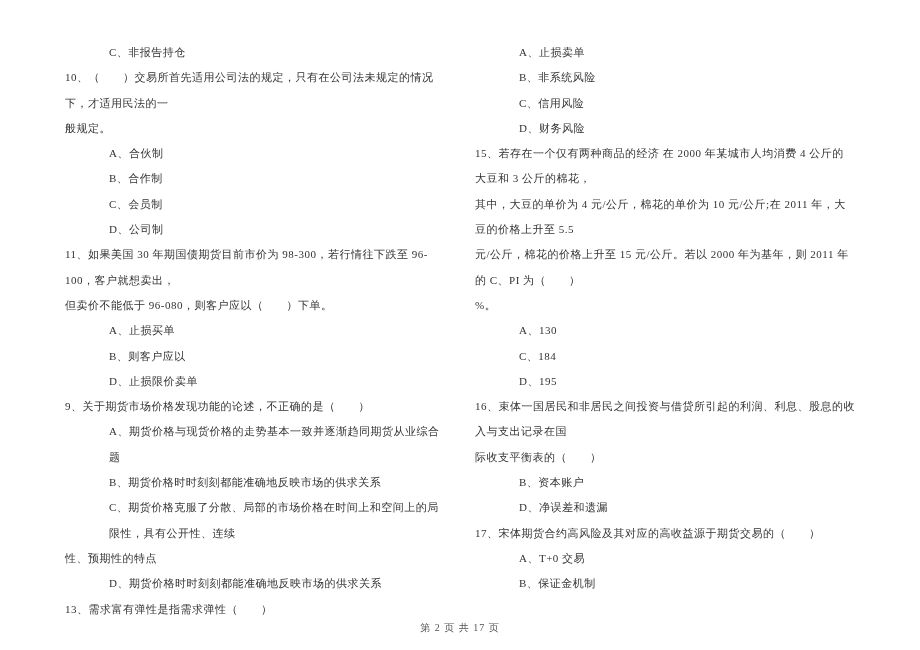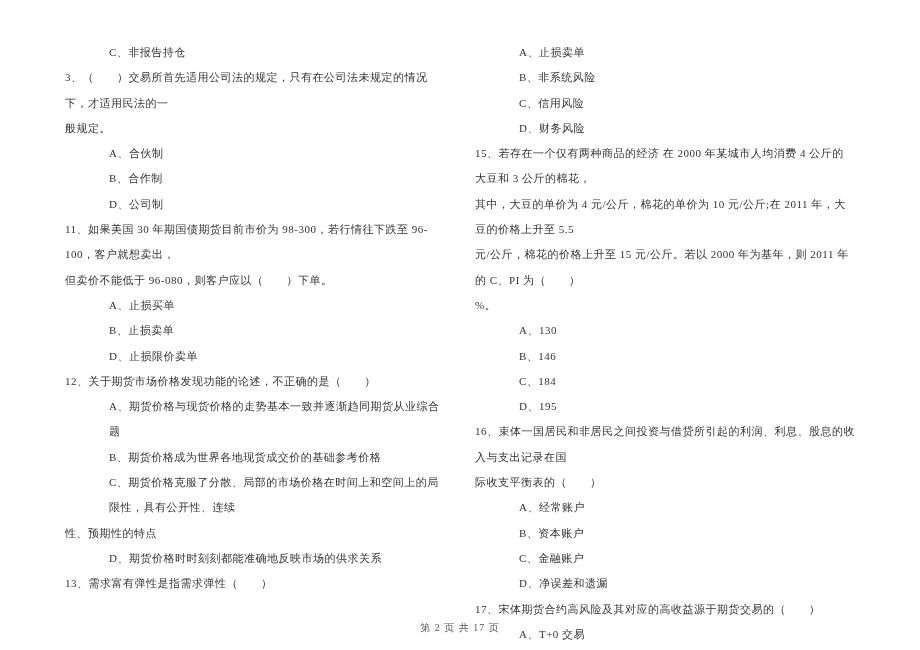--- a/index.html
+++ b/index.html
@@ -43,56 +43,54 @@
       color: #555;
       letter-spacing: 1px;
     }
   </style>
 </head>
 <body>
 
 <div class="columns">
   <div class="col" id="left-col">
       <div class="line indent-2">C、非报告持仓</div>
-      <div class="line ">3、（　　）交易所首先适用公司法的规定，只有在公司法未规定的情况下，才适用民法的一</div>
+      <div class="line ">10、（　　）交易所首先适用公司法的规定，只有在公司法未规定的情况下，才适用民法的一</div>
       <div class="line ">般规定。</div>
       <div class="line indent-2">A、合伙制</div>
       <div class="line indent-2">B、合作制</div>
+      <div class="line indent-2">C、会员制</div>
       <div class="line indent-2">D、公司制</div>
       <div class="line ">11、如果美国 30 年期国债期货目前市价为 98-300，若行情往下跌至 96-100，客户就想卖出，</div>
       <div class="line ">但卖价不能低于 96-080，则客户应以（　　）下单。</div>
       <div class="line indent-2">A、止损买单</div>
-      <div class="line indent-2">B、止损卖单</div>
+      <div class="line indent-2">B、则客户应以</div>
       <div class="line indent-2">D、止损限价卖单</div>
-      <div class="line ">12、关于期货市场价格发现功能的论述，不正确的是（　　）</div>
+      <div class="line ">9、关于期货市场价格发现功能的论述，不正确的是（　　）</div>
       <div class="line indent-2">A、期货价格与现货价格的走势基本一致并逐渐趋同期货从业综合题</div>
-      <div class="line indent-2">B、期货价格成为世界各地现货成交价的基础参考价格</div>
+      <div class="line indent-2">B、期货价格时时刻刻都能准确地反映市场的供求关系</div>
       <div class="line indent-2">C、期货价格克服了分散、局部的市场价格在时间上和空间上的局限性，具有公开性、连续</div>
       <div class="line ">性、预期性的特点</div>
       <div class="line indent-2">D、期货价格时时刻刻都能准确地反映市场的供求关系</div>
       <div class="line ">13、需求富有弹性是指需求弹性（　　）</div>
     </div>
   <div class="col" id="right-col">
       <div class="line indent-2">A、止损卖单</div>
       <div class="line indent-2">B、非系统风险</div>
       <div class="line indent-2">C、信用风险</div>
       <div class="line indent-2">D、财务风险</div>
       <div class="line ">15、若存在一个仅有两种商品的经济 在 2000 年某城市人均消费 4 公斤的大豆和 3 公斤的棉花，</div>
       <div class="line ">其中，大豆的单价为 4 元/公斤，棉花的单价为 10 元/公斤;在 2011 年，大豆的价格上升至 5.5</div>
       <div class="line ">元/公斤，棉花的价格上升至 15 元/公斤。若以 2000 年为基年，则 2011 年的 C、PI 为（　　）</div>
       <div class="line ">%。</div>
       <div class="line indent-2">A、130</div>
-      <div class="line indent-2">B、146</div>
       <div class="line indent-2">C、184</div>
       <div class="line indent-2">D、195</div>
       <div class="line ">16、束体一国居民和非居民之间投资与借贷所引起的利润、利息、股息的收入与支出记录在国</div>
       <div class="line ">际收支平衡表的（　　）</div>
-      <div class="line indent-2">A、经常账户</div>
       <div class="line indent-2">B、资本账户</div>
-      <div class="line indent-2">C、金融账户</div>
       <div class="line indent-2">D、净误差和遗漏</div>
       <div class="line ">17、宋体期货合约高风险及其对应的高收益源于期货交易的（　　）</div>
       <div class="line indent-2">A、T+0 交易</div>
       <div class="line indent-2">B、保证金机制</div>
     </div>
 </div>
 
 <div class="footer">第 2 页 共 17 页</div>
 
 </body></html>

